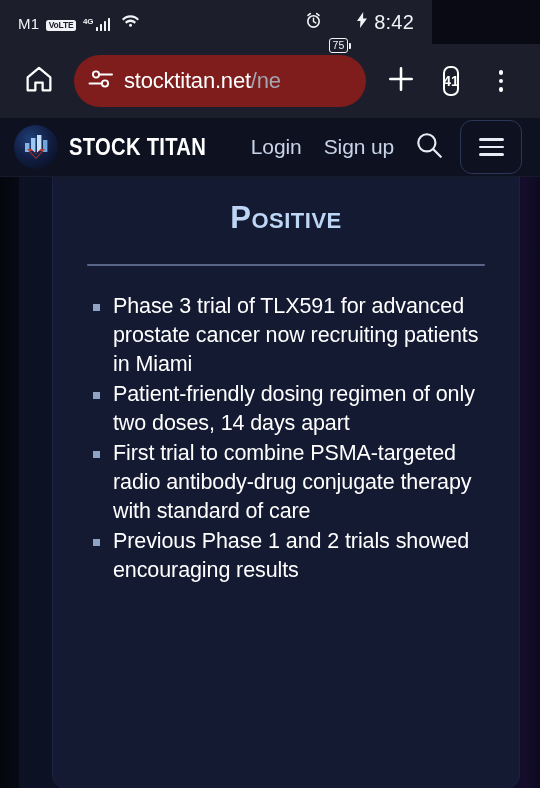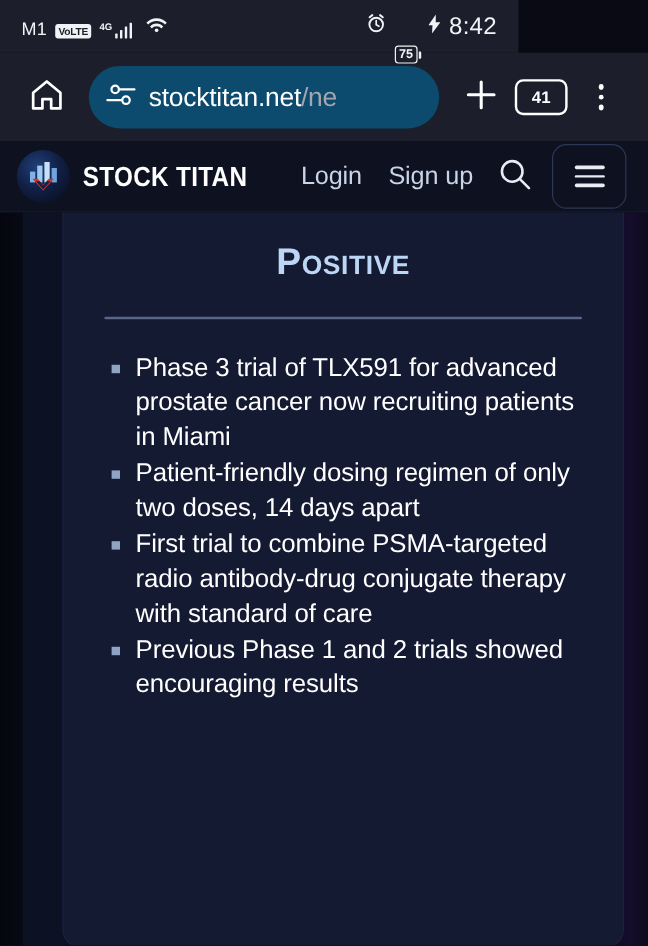--- a/index.html
+++ b/index.html
@@ -31,21 +31,21 @@
   .bars{ display:flex; align-items:flex-end; gap:1.5px; height:13px; }
   .bars i{ width:2.6px; background:#f2f3f7; border-radius:.5px; display:block; }
   .bars i:nth-child(1){ height:4px; }
   .bars i:nth-child(2){ height:7px; }
   .bars i:nth-child(3){ height:10px; }
   .bars i:nth-child(4){ height:13px; }
   .wifi{ margin-left:4px; }
   .sb-right{ margin-left:auto; display:flex; align-items:center; gap:7px; }
   .battery{
     border:1.6px solid #f2f3f7; border-radius:3px;
-    font-size:10.5px; font-weight:700;
+    font-size:10.5px; font-weight:400;
     padding:1px 3px; line-height:1.1; position:relative;margin-top:47px;
   }
   .battery::after{
     content:""; position:absolute; right:-3.5px; top:50%; transform:translateY(-50%);
     width:2px; height:6px; background:#f2f3f7; border-radius:0 1px 1px 0;
   }
   .clock{ font-size:20px; font-weight:500; letter-spacing:.2px; }
   .bolt{ margin-left:2px; }
 
   
@@ -55,33 +55,33 @@
     display:flex; align-items:center;
     padding:0 16px; gap:4px;
   }
   .tb-icon{
     width:46px; height:46px;
     display:flex; align-items:center; justify-content:center;
     flex:0 0 auto;
   }
   .urlpill{
     flex:1 1 auto; height:52px;
-    background:#0c4a6e;
+    background:#7f1d1d;
     border-radius:26px;
     display:flex; align-items:center;
     padding:0 14px; gap:10px;
     margin:0 8px; min-width:0; overflow:hidden;
   }
   .urltext{
     font-size:22px; color:#ffffff; white-space:nowrap;
     letter-spacing:-.2px; overflow:hidden;
   }
   .urltext .path{ color:#a3a6b0; }
   .tabcount{
-    width:44px; height:30px;
+    width:16px; height:30px;
     border:2.4px solid #ffffff; border-radius:7px;
     display:flex; align-items:center; justify-content:center;
     font-size:14px; font-weight:600; color:#fff;
   }
   .dots{ display:flex; flex-direction:column; gap:4px; align-items:center; }
   .dots i{ width:4.6px; height:4.6px; background:#fff; border-radius:50%; display:block; }
 
   
   .siteheader{
     height:59px; width:540px;

